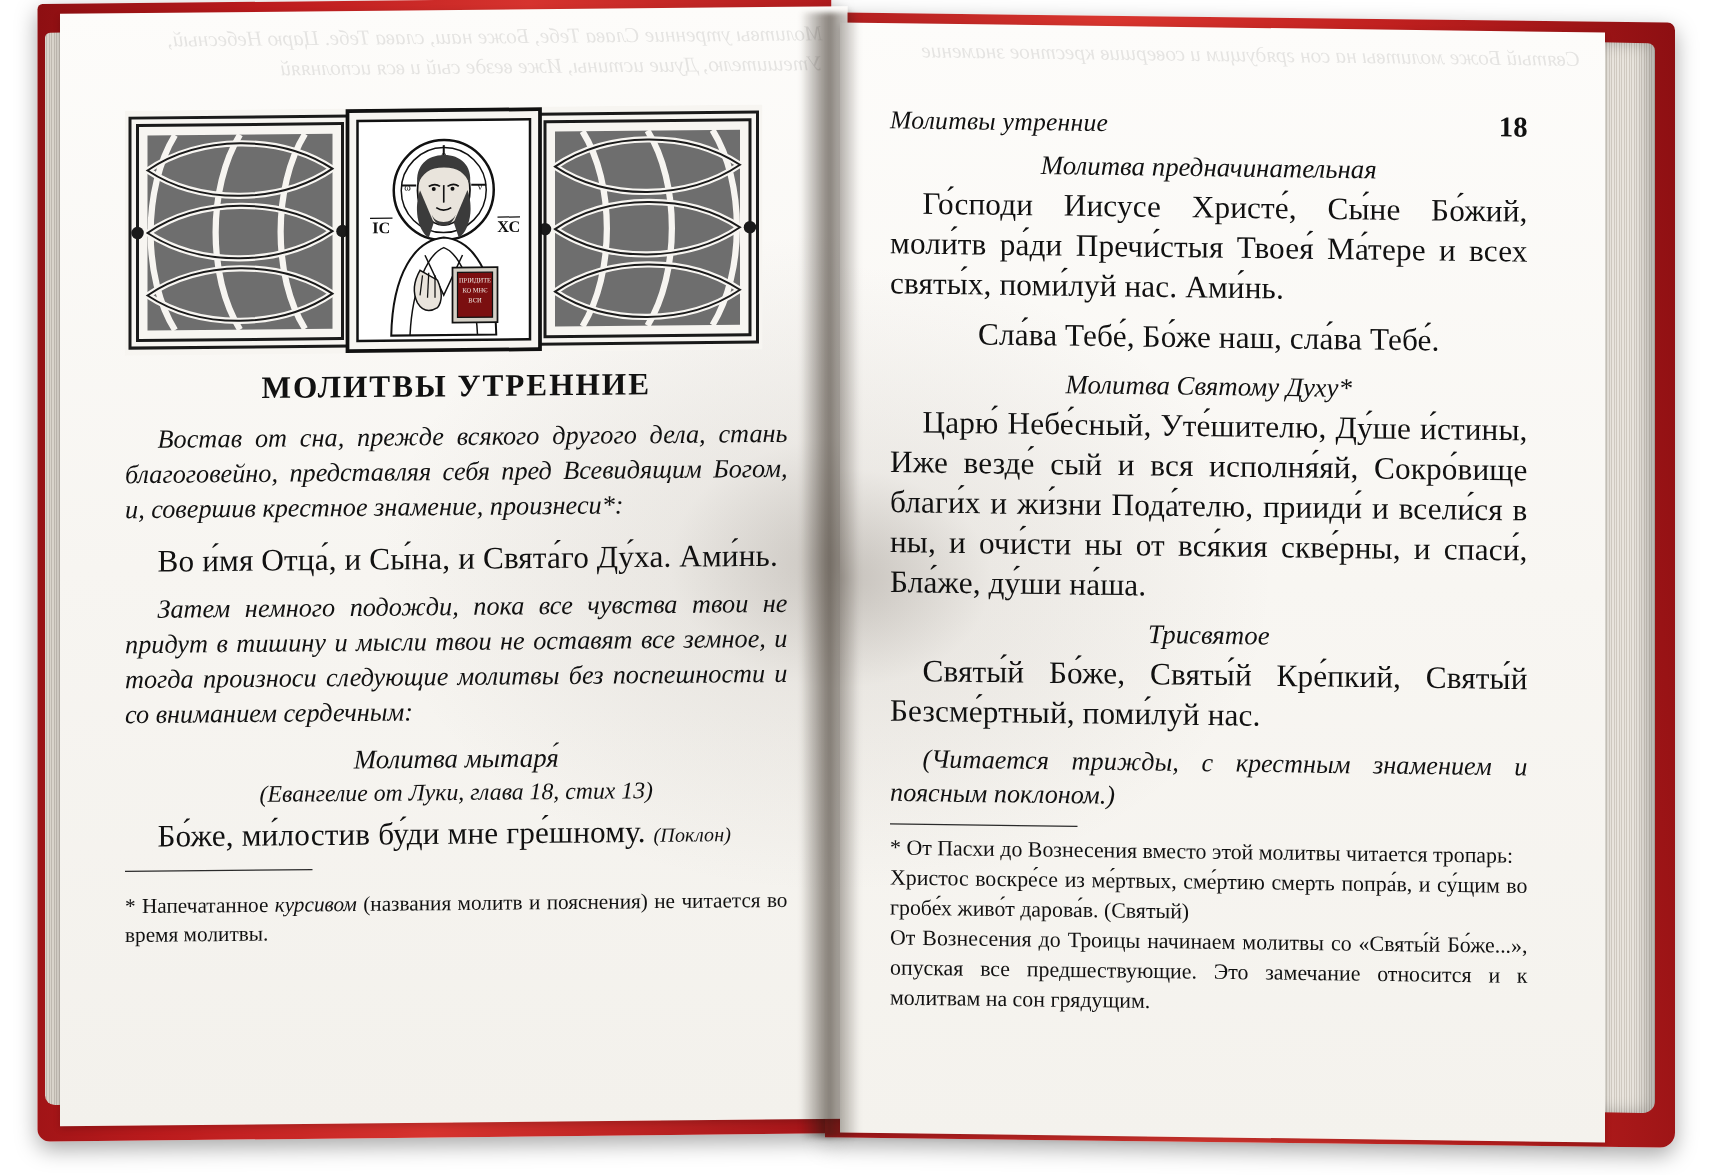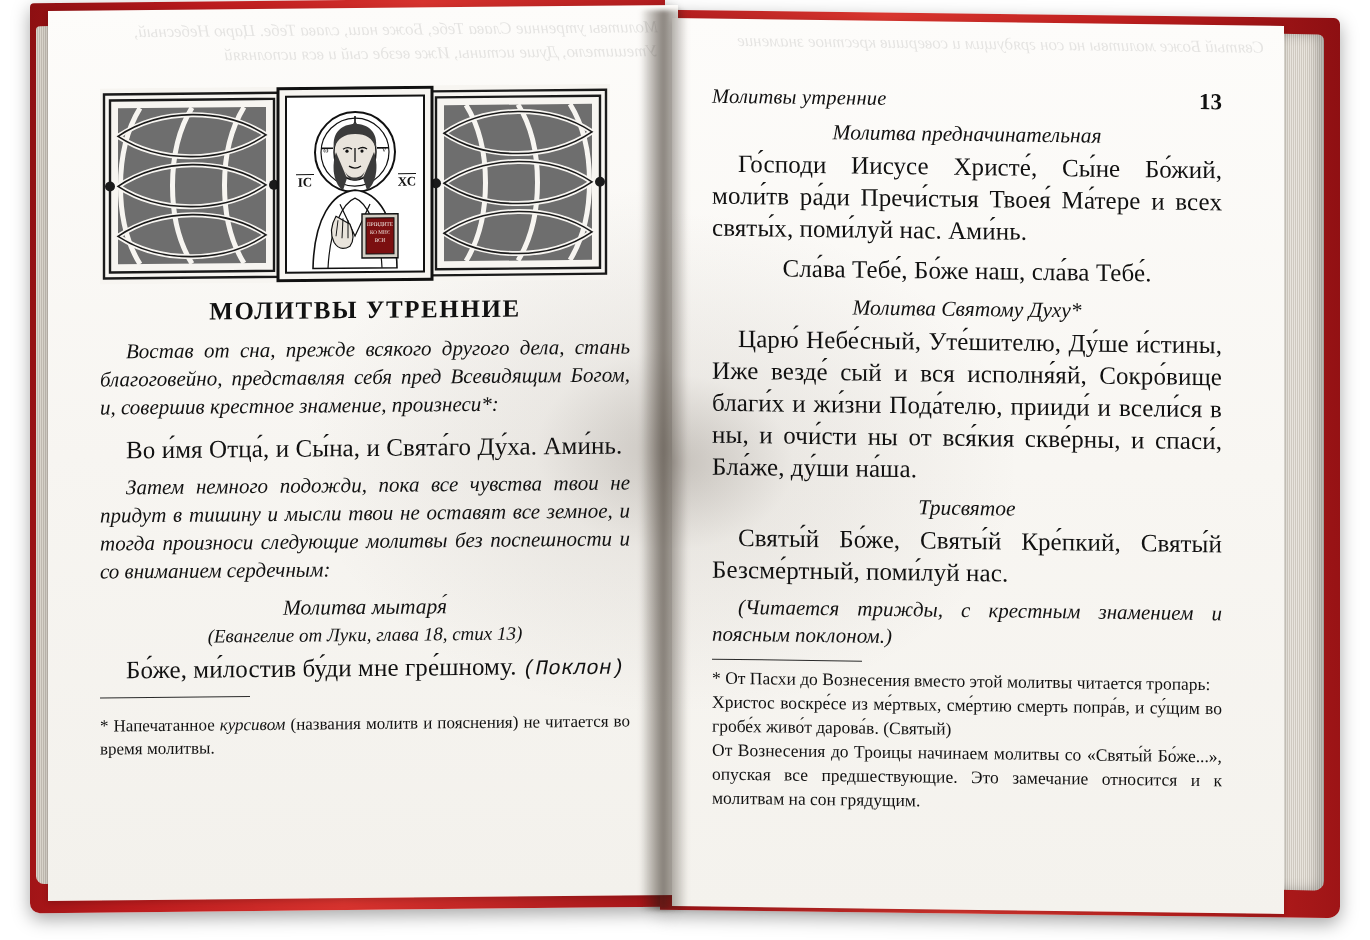--- a/index.html
+++ b/index.html
@@ -176,22 +176,21 @@
     text-indent: 26px;
     margin: 0 0 8px 0;
     letter-spacing: 0.1px;
   }
   .prayer.center {
     text-align: center;
     text-indent: 0;
   }
   .prayer .tiny-italic {
     font-style: italic;
-    font-size: 21px;
-    font-family: Liberation Mono, monospace;
+    font-size: 16px;
   }
   .note-paren {
     font-style: italic;
     font-size: 21px;
     line-height: 1.3;
     text-align: justify;
     text-indent: 26px;
     margin: 2px 0 8px 0;
   }
 
@@ -375,21 +374,21 @@
     <p class="prayer"><span>Бо́же, ми́лостив бу́ди мне гре́шному.</span> <span class="tiny-italic">(Поклон)</span></p>
 
     <div class="footnote-rule"></div>
     <p class="footnote"><span class="footnote-star">*</span> <span>Напечатанное </span><span class="it">курсивом</span><span> (названия молитв и пояснения) не читается во время молитвы.</span></p>
   </div>
 
   <div class="col col-right">
 
     <div class="running-head">
       <span class="rh-title">Молитвы утренние</span>
-      <span class="rh-page">13</span>
+      <span class="rh-page">18</span>
     </div>
 
     <p class="prayer-title">Молитва предначинательная</p>
     <p class="prayer">Го́споди Иисусе Христе́, Сы́не Бо́жий, моли́тв ра́ди Пречи́стыя Твоея́ Ма́тере и всех святы́х, поми́луй нас. Ами́нь.</p>
     <p class="prayer center">Сла́ва Тебе́, Бо́же наш, сла́ва Тебе́.</p>
 
     <p class="prayer-title">Молитва Святому Духу*</p>
     <p class="prayer">Царю́ Небе́сный, Уте́шителю, Ду́ше и́стины, Иже везде́ сый и вся исполня́яй, Сокро́вище благи́х и жи́зни Пода́телю, прииди́ и всели́ся в ны, и очи́сти ны от вся́кия скве́рны, и спаси́, Бла́же, ду́ши на́ша.</p>
 
     <p class="prayer-title">Трисвятое</p>

